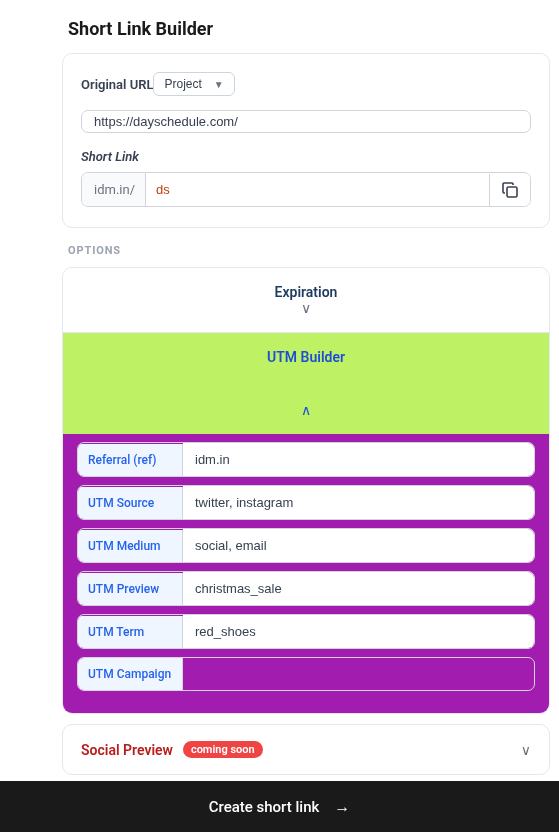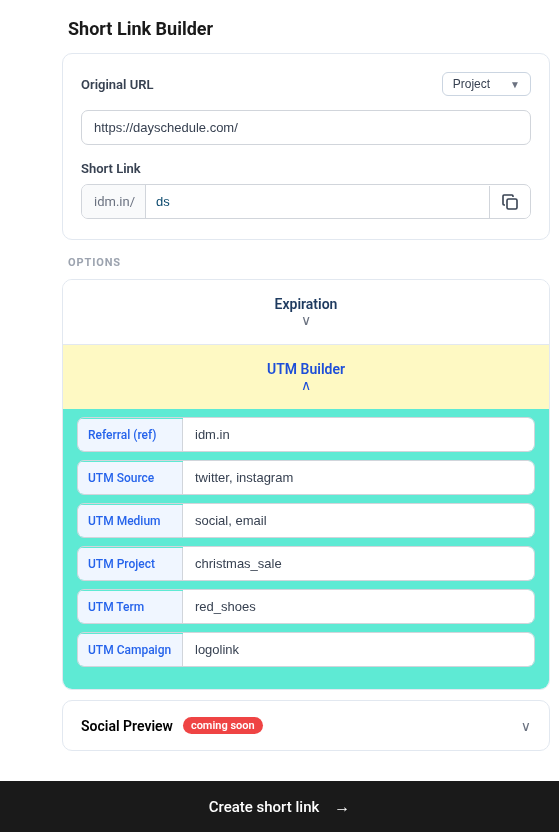--- a/index.html
+++ b/index.html
@@ -39,58 +39,59 @@
       border-radius: 10px;
       padding: 18px 18px 20px 18px;
       background: #fff;
     }
 
     .field-label {
       font-size: 13px;
       font-weight: 600;
       color: #374151;
       margin-bottom: 8px;
+      font-style: italic;
     }
 
     .url-row {
       display: flex;
       align-items: center;
-      justify-content: space-between;
+      justify-content: flex-start;
       margin-bottom: 14px;
     }
 
     .field-label-inline {
       font-size: 13px;
       font-weight: 600;
       color: #374151;
     }
 
     .project-btn {
       border: 1px solid #cbd5e1;
       border-radius: 6px;
       padding: 4px 10px;
       font-size: 12px;
       color: #374151;
       background: #fff;
       cursor: pointer;
       display: flex;
       align-items: center;
-      gap: 20px;
+      gap: 12px;
     }
 
     .project-btn .chevron {
       font-size: 10px;
       color: #6b7280;
     }
 
     .url-input {
       width: 100%;
       border: 1px solid #d1d5db;
       border-radius: 7px;
-      padding: 9px 12px;
+      padding: 3px 12px;
       font-size: 13px;
       color: #374151;
       outline: none;
       margin-bottom: 16px;
     }
 
     .short-link-row {
       display: flex;
       align-items: center;
       border: 1px solid #d1d5db;
@@ -106,21 +107,21 @@
       border-right: 1px solid #d1d5db;
       white-space: nowrap;
     }
 
     .short-link-input {
       flex: 1;
       border: none;
       outline: none;
       padding: 9px 10px;
       font-size: 13px;
-      color: #0c4a6e;
+      color: #c2410c;
       background: #fff;
     }
 
     .copy-btn {
       padding: 6px 10px;
       cursor: pointer;
       background: #fff;
       border: none;
       border-left: 1px solid #d1d5db;
       display: flex;
@@ -156,21 +157,22 @@
       display: flex;
       align-items: center;
       justify-content: space-between;
       padding: 16px 18px;
       cursor: pointer;
       background: #fff;
       flex-direction: column;
     }
 
     .accordion-header.active {
-      background: #fef9c3;
+      background: #bef264;
+      gap: 37px;
     }
 
     .accordion-header-title {
       font-size: 14px;
       font-weight: 600;
       color: #1e3a5f;
     }
 
     .accordion-header.active .accordion-header-title {
       color: #1d4ed8;
@@ -179,21 +181,21 @@
     .accordion-chevron {
       font-size: 14px;
       color: #6b7280;
     }
 
     .accordion-header.active .accordion-chevron {
       color: #1d4ed8;
     }
 
     .accordion-content {
-      background: #5eead4;
+      background: #a21caf;
       padding: 8px 14px 14px 14px;
       display: none;
     }
 
     .accordion-content.open {
       display: block;
     }
 
     .utm-field-row {
       display: flex;
@@ -243,21 +245,21 @@
 
     .social-preview-left {
       display: flex;
       align-items: center;
       gap: 10px;
     }
 
     .social-preview-title {
       font-size: 14px;
       font-weight: 600;
-      color: #000000;
+      color: #b91c1c;
     }
 
     .coming-soon-badge {
       background: #ef4444;
       color: #fff;
       font-size: 11px;
       font-weight: 600;
       padding: 2px 8px;
       border-radius: 20px;
     }
@@ -352,30 +354,29 @@
             </div>
             <div class="utm-field-row">
               <span class="utm-field-label">UTM Source</span>
               <input class="utm-field-input" type="text" value="twitter, instagram" style="">
             </div>
             <div class="utm-field-row">
               <span class="utm-field-label">UTM Medium</span>
               <input class="utm-field-input" type="text" value="social, email" style="">
             </div>
             <div class="utm-field-row">
-              <span class="utm-field-label">UTM Project</span>
+              <span class="utm-field-label">UTM Preview</span>
               <input class="utm-field-input" type="text" value="christmas_sale" style="">
             </div>
             <div class="utm-field-row">
               <span class="utm-field-label">UTM Term</span>
               <input class="utm-field-input" type="text" value="red_shoes" style="">
             </div>
             <div class="utm-field-row">
               <span class="utm-field-label">UTM Campaign</span>
-              <input class="utm-field-input" type="text" value="logolink" style="">
             </div>
           </div>
       </div>
     </div>
 
   </div>
 
   <div style="height: 10px;"></div>
   <div class="social-preview-section">
     <div class="social-preview-header">

